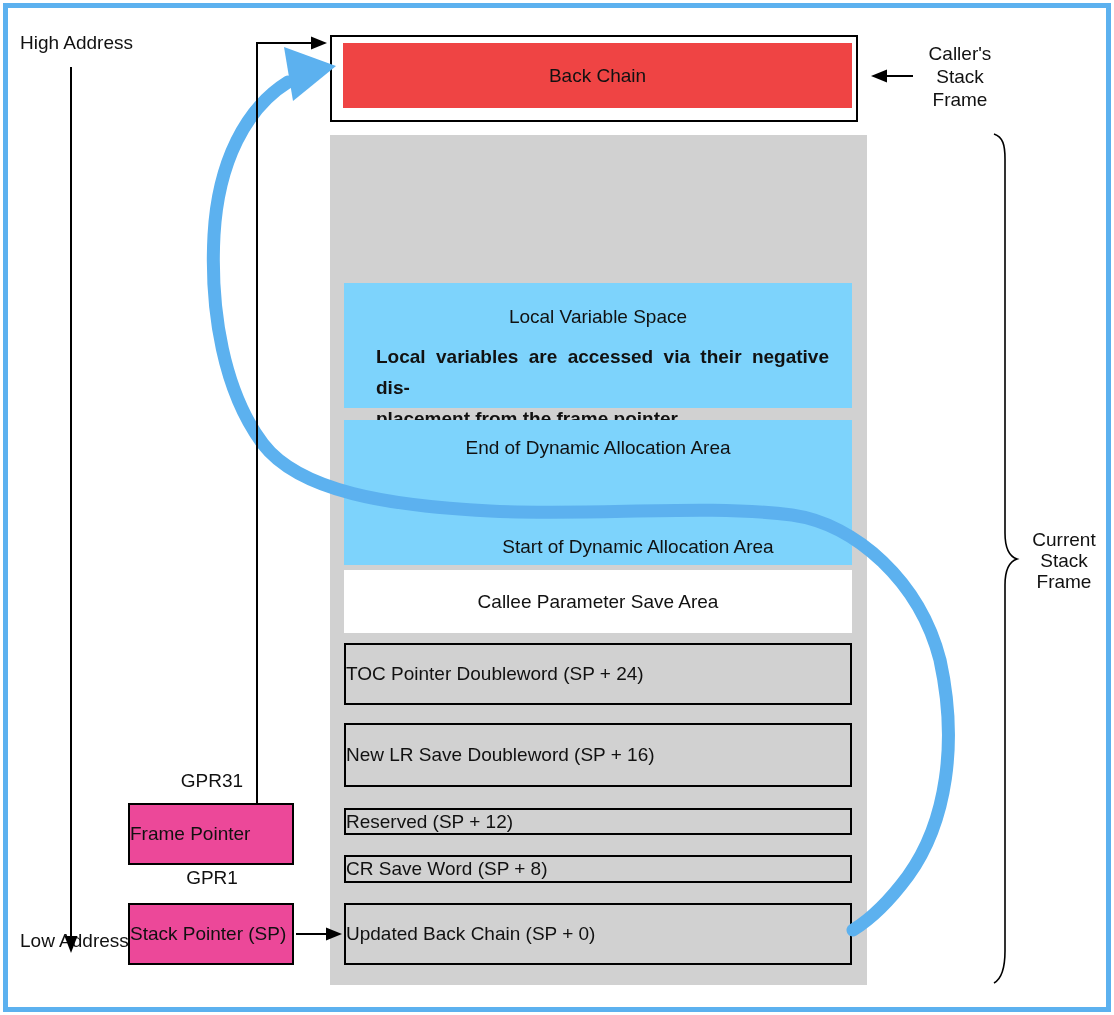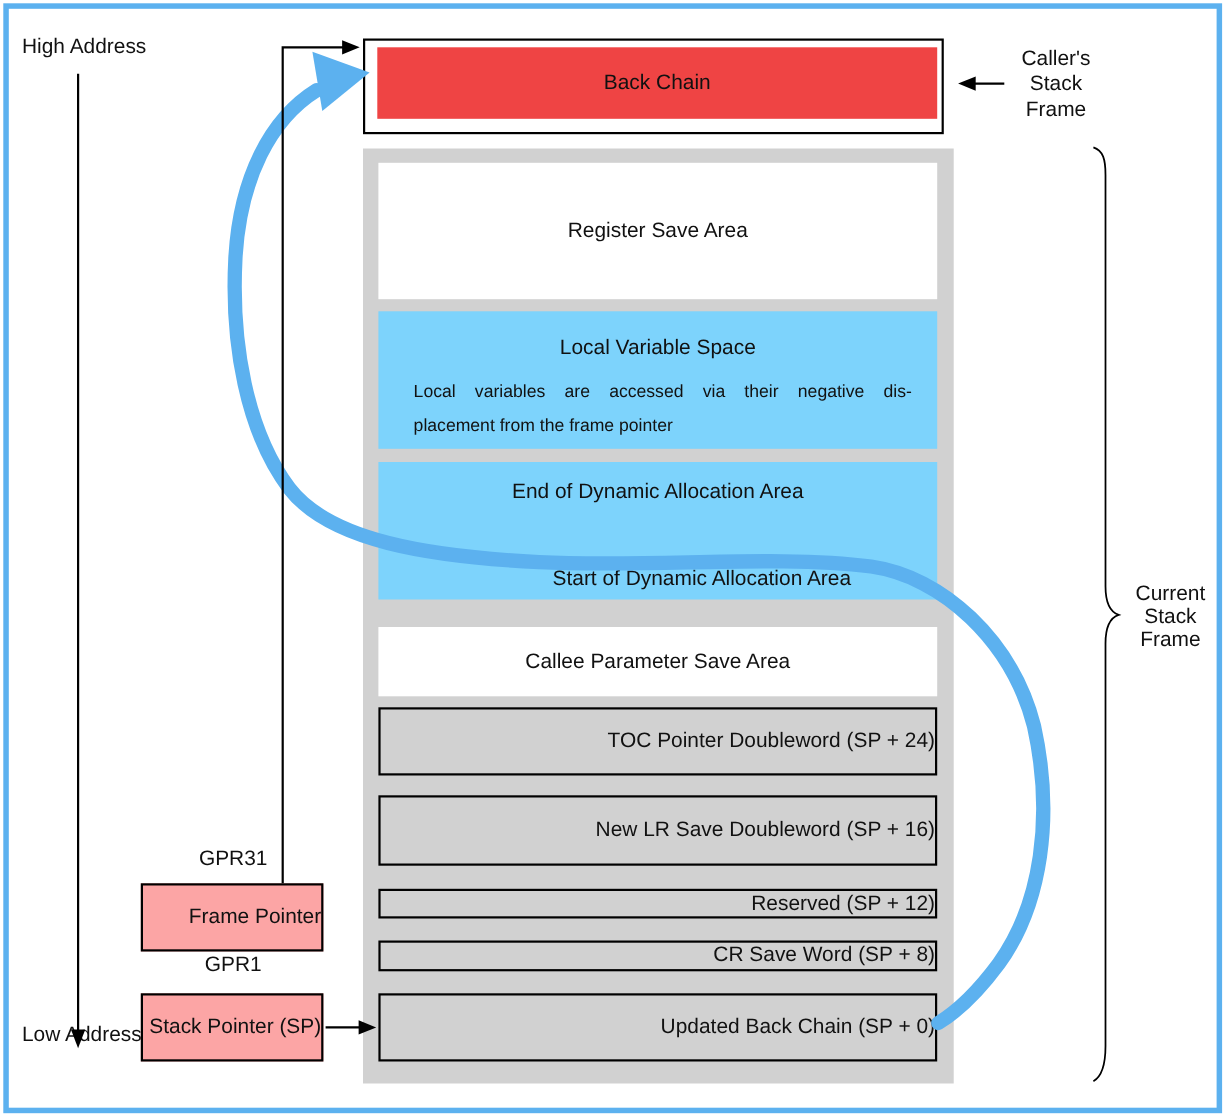--- a/index.html
+++ b/index.html
@@ -33,33 +33,33 @@
   .stack-container{
     position:absolute;left:330px;top:135px;width:537px;height:850px;
     background:#d1d1d1;
   }
   .row-white{
     position:absolute;left:14px;width:508px;background:#ffffff;
     display:flex;align-items:center;justify-content:center;font-size:19px;
   }
   .row-bordered{
     position:absolute;left:14px;width:504px;border:2px solid #000000;
-    display:flex;align-items:center;justify-content:flex-end;font-size:19px;
+    display:flex;align-items:center;justify-content:flex-start;font-size:19px;
   }
   .row-free{position:absolute;left:14px;width:508px;background:#7dd3fc;font-size:19px;}
   .row-title{position:absolute;left:0;width:100%;text-align:center;}
   .note{
     position:absolute;left:32px;right:23px;top:58px;
-    font-size:16px;line-height:31px;
+    font-size:19px;line-height:31px;font-weight:bold;
   }
   .note .j{text-align:justify;text-align-last:justify;}
   
   .reg-box{
-    position:absolute;width:162px;height:58px;background:#fca5a5;
-    border:2px solid #000000;display:flex;align-items:center;justify-content:flex-end;
+    position:absolute;width:162px;height:58px;background:#ec4899;
+    border:2px solid #000000;display:flex;align-items:center;justify-content:flex-start;
     font-size:19px;
   }
   .overlay{position:absolute;left:0;top:0;pointer-events:none;}
 </style>
 </head>
 <body>
 
 <div class="canvas">
 
   <div class="frame-border"></div>
@@ -80,33 +80,30 @@
   </div>
 
   <div class="backchain-box">
     <div class="backchain-fill">
       <span>Back Chain</span>
     </div>
   </div>
 
   <div class="stack-container">
 
-    <div class="row-white" style="top:13px;height:124px;">
-      <span>Register Save Area</span>
-    </div>
 
     <div class="row-free" style="top:148px;height:125px;">
       <div class="row-title" style="top:23px;">Local Variable Space</div>
       <div class="note">
         <div class="j">Local variables are accessed via their negative dis-</div>
         <div>placement from the frame pointer</div>
       </div>
     </div>
 
-    <div class="row-free" style="top:285px;height:125px;">
+    <div class="row-free" style="top:285px;height:145px;">
       <div class="row-title" style="top:17px;">End of Dynamic Allocation Area</div>
       <div class="row-title" style="bottom:7px;margin-left:40px;">Start of Dynamic Allocation Area</div>
     </div>
 
     <div class="row-white" style="top:435px;height:63px;">
       <span>Callee Parameter Save Area</span>
     </div>
 
     <div class="row-bordered" style="top:508px;height:58px;">
       <span>TOC Pointer Doubleword (SP + 24)</span>

